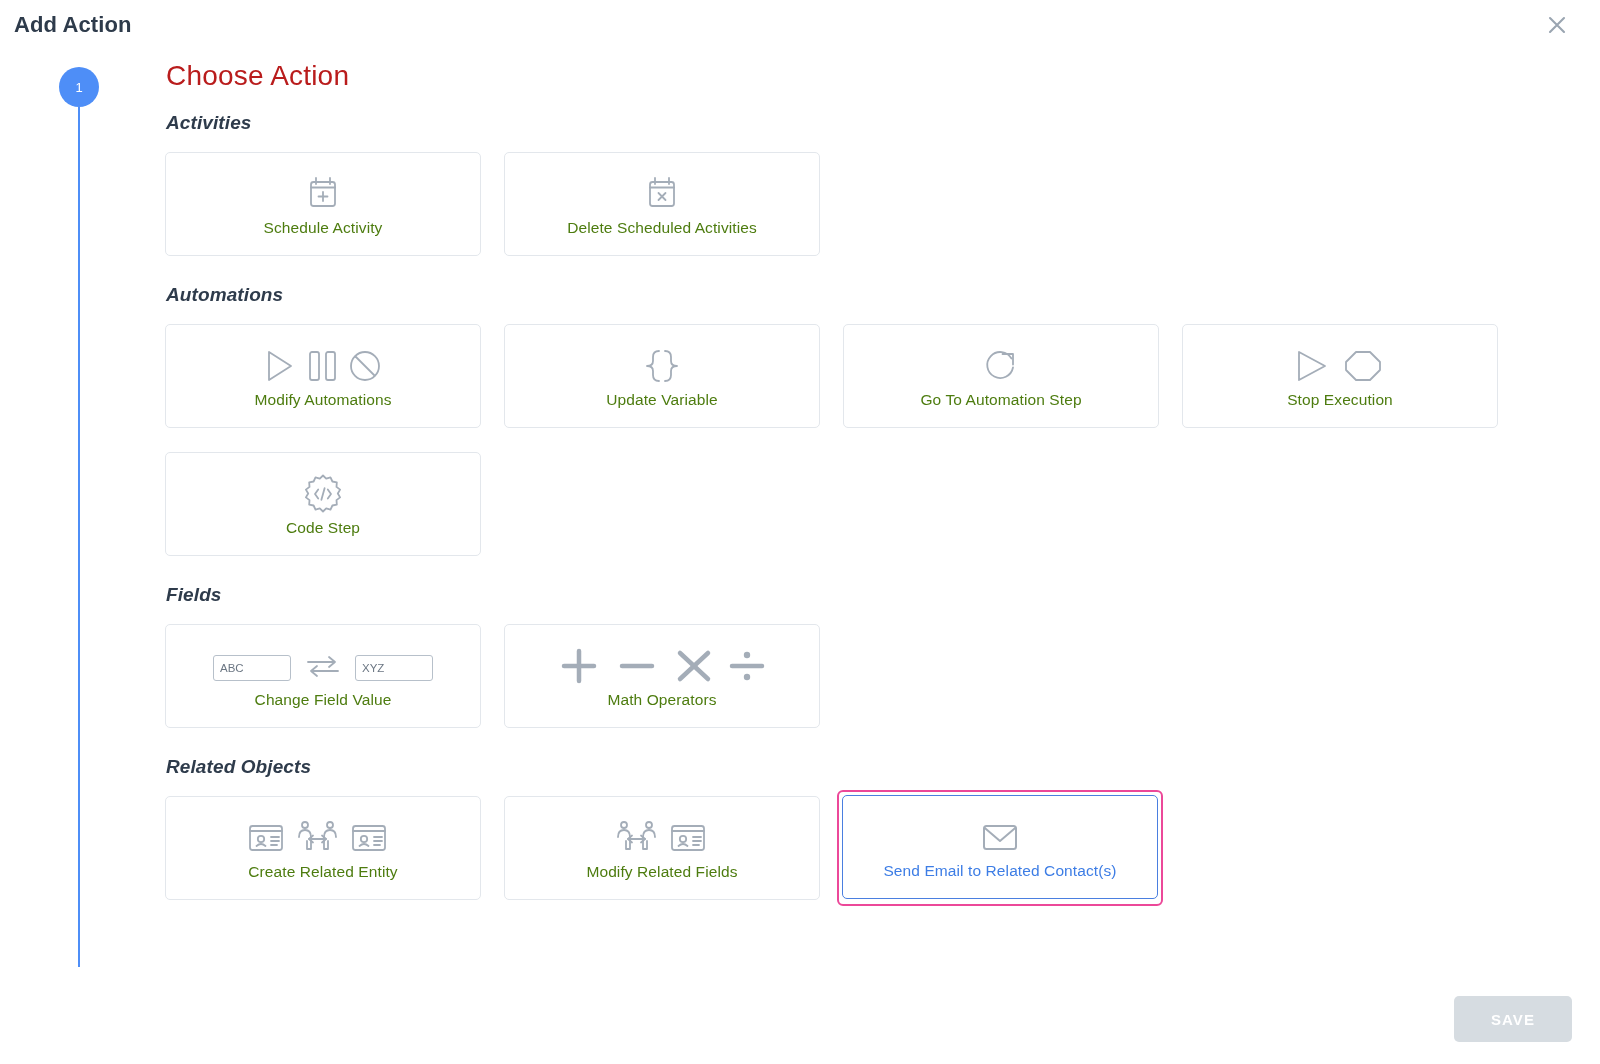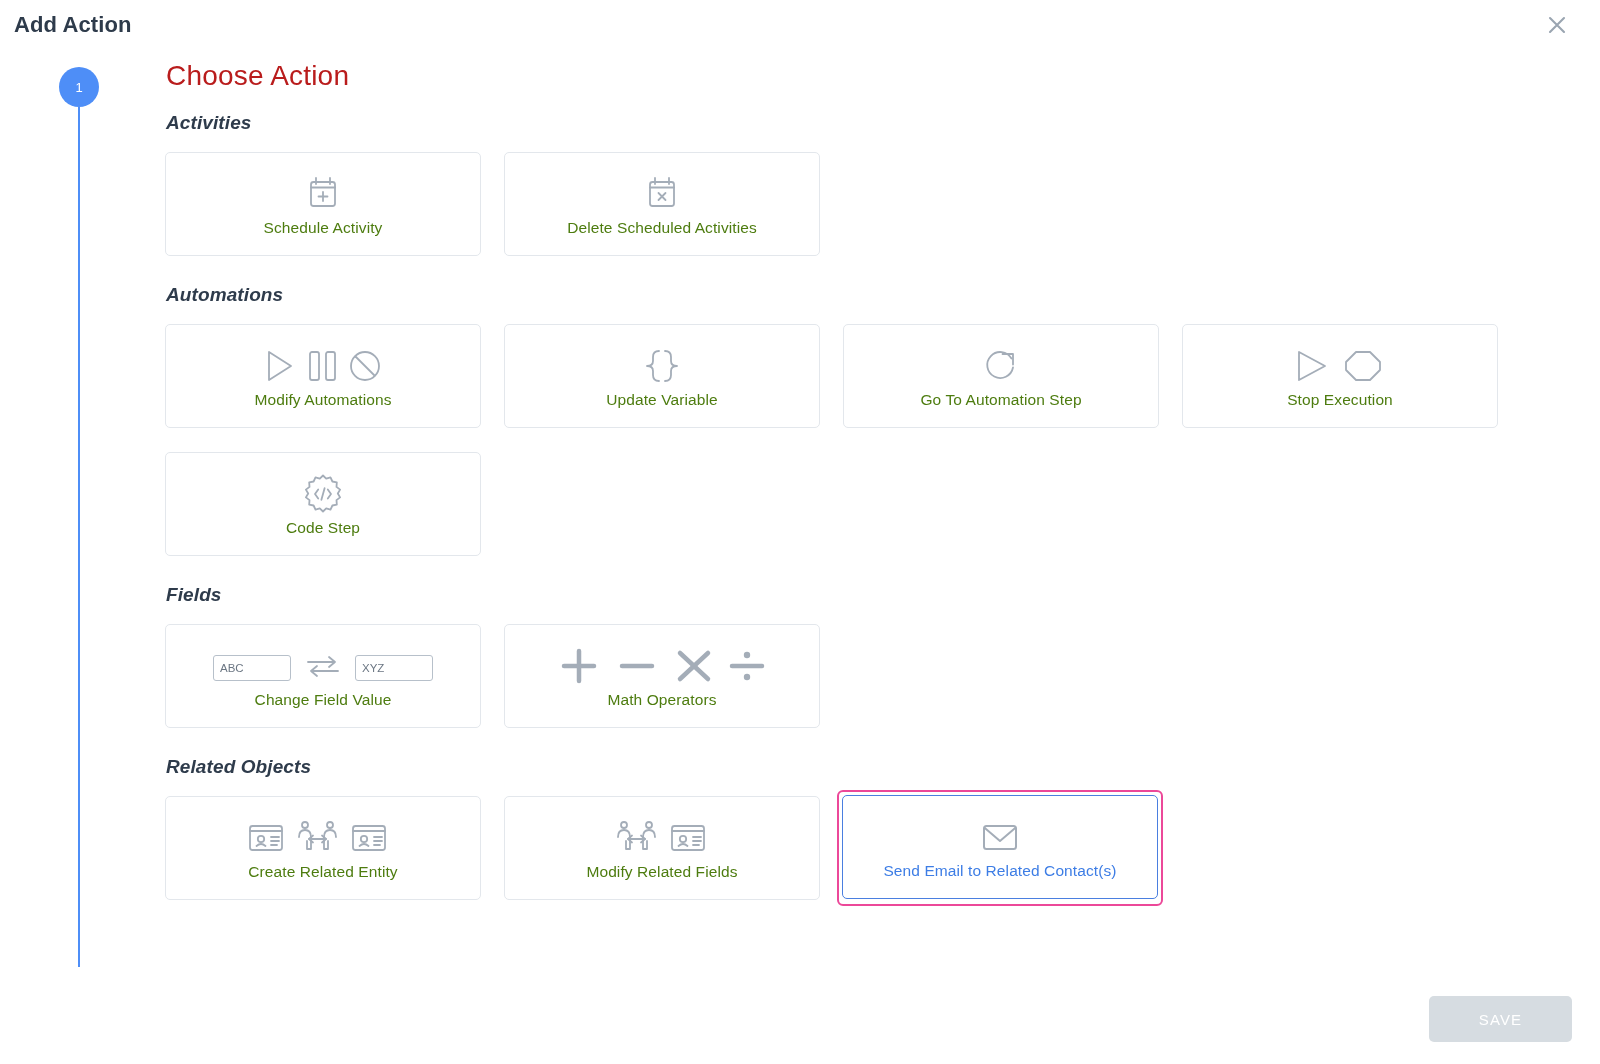--- a/index.html
+++ b/index.html
@@ -137,27 +137,27 @@
 
   
   .footer {
     position: absolute;
     left: 0; right: 0; bottom: 0;
     height: 80px;
   }
   .save-btn {
     position: absolute;
     right: 28px; bottom: 22px;
-    width: 143px; height: 46px;
+    width: 118px; height: 46px;
     background: #d6dce1;
     color: #ffffff;
     border: none;
     border-radius: 5px;
     font-size: 15px;
-    font-weight: normal;
+    font-weight: bold;
     letter-spacing: 1.1px;
     font-family: "Liberation Sans", sans-serif;
     cursor: default;
   }
 
   
   .gl { stroke: #a4adb8; fill: none; stroke-width: 1.8; stroke-linecap: round; stroke-linejoin: round; }
   .gl-fill { fill: #a4adb8; stroke: none; }
   .env { stroke: #a4adb8; fill: none; stroke-width: 2; stroke-linecap: round; stroke-linejoin: round; }
   .mathop { stroke: #a4adb8; fill:none; stroke-width: 4.5; stroke-linecap: round; }

